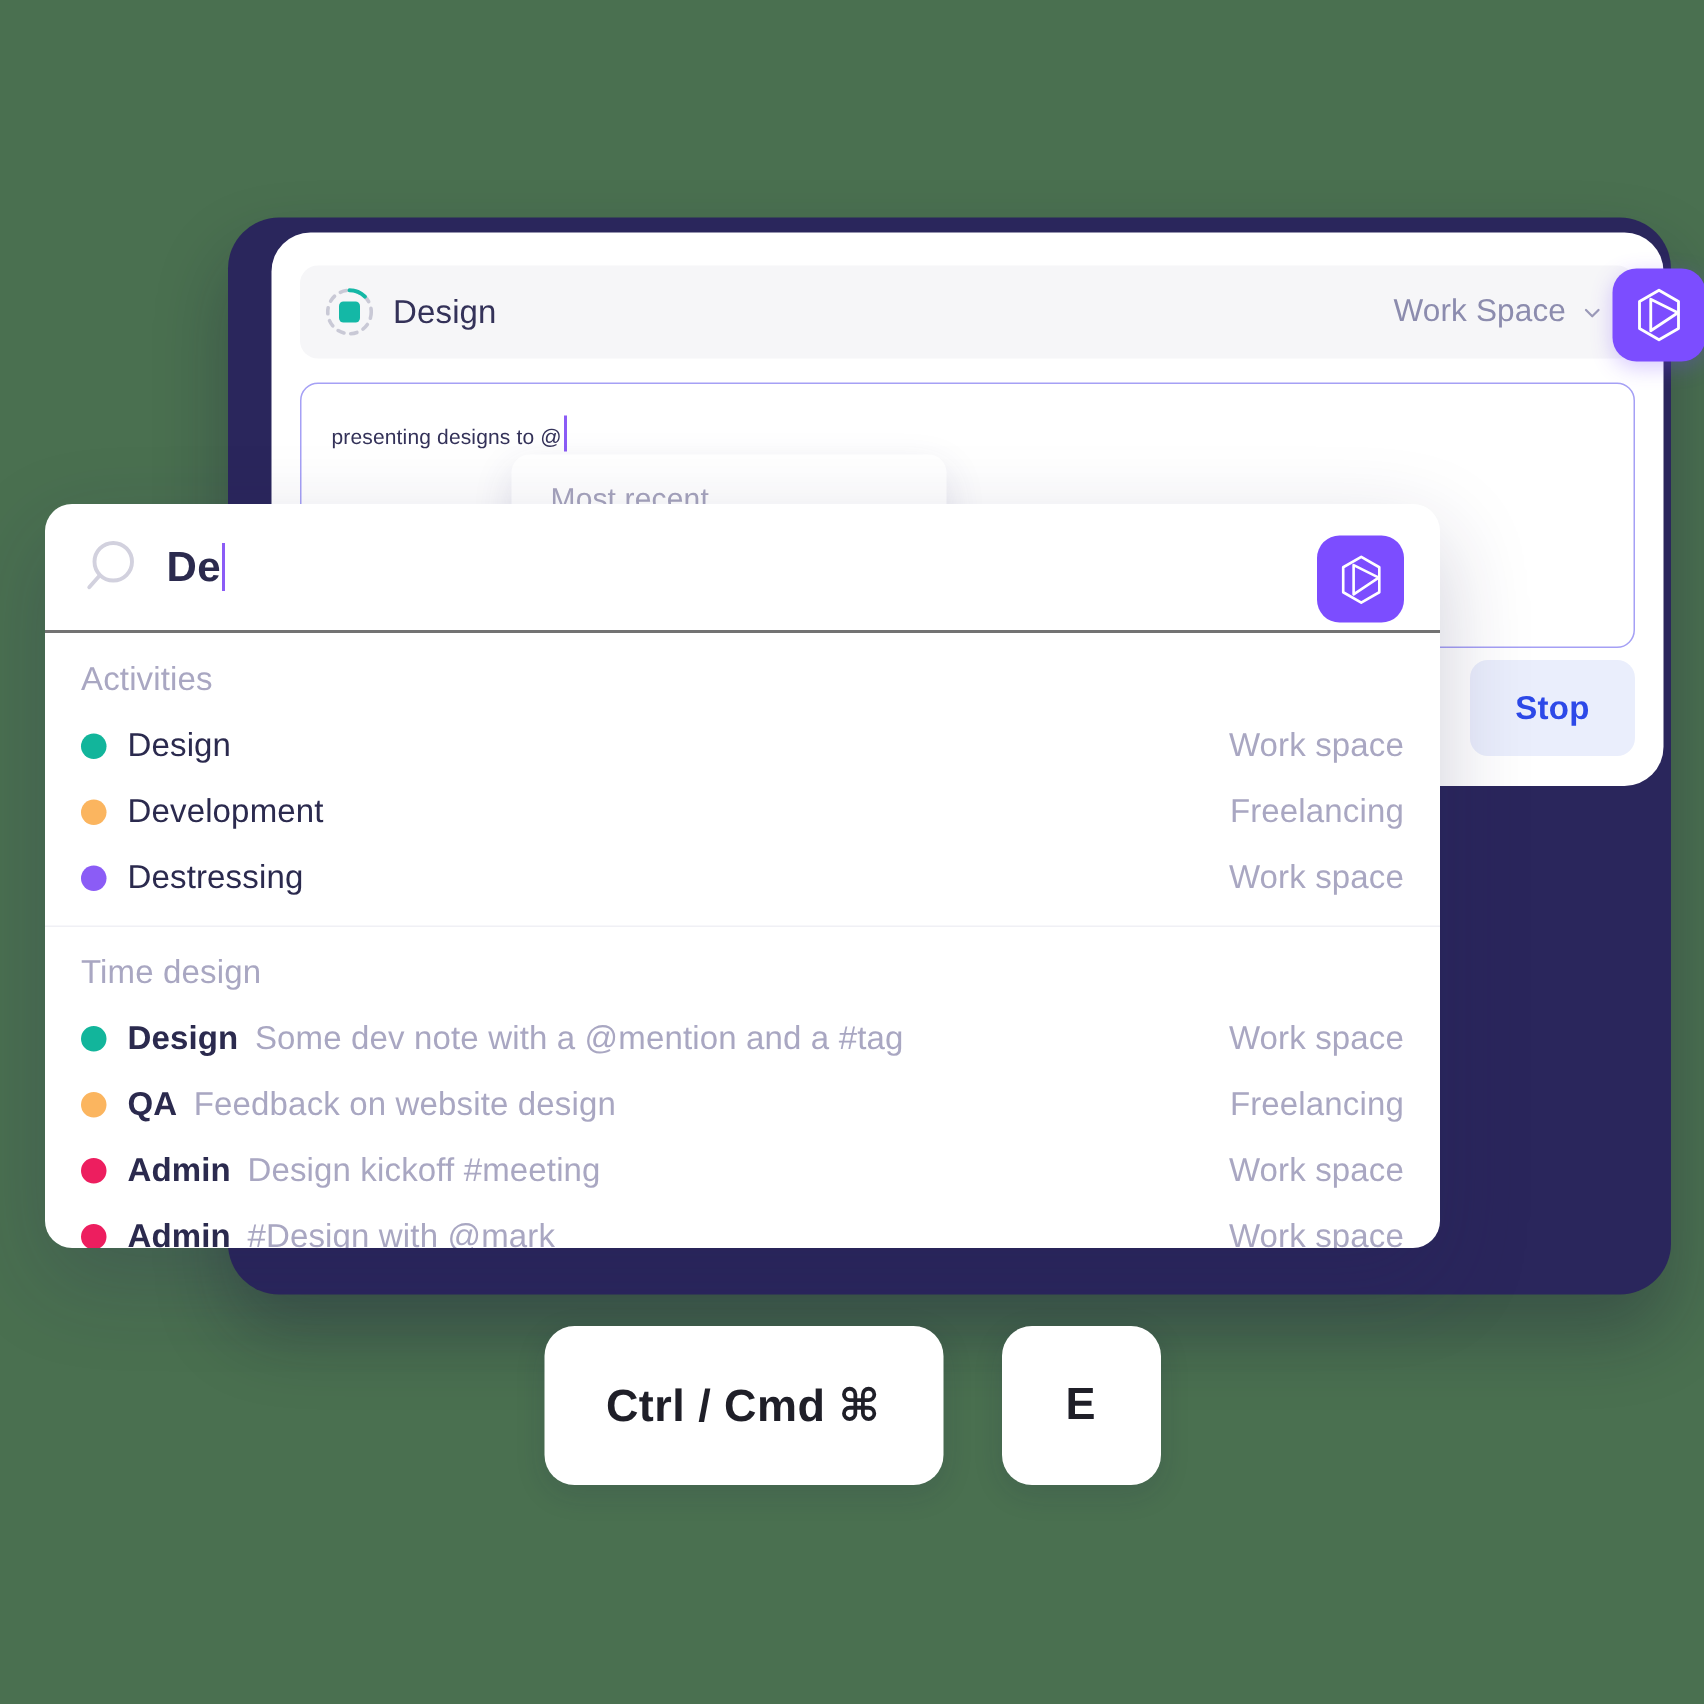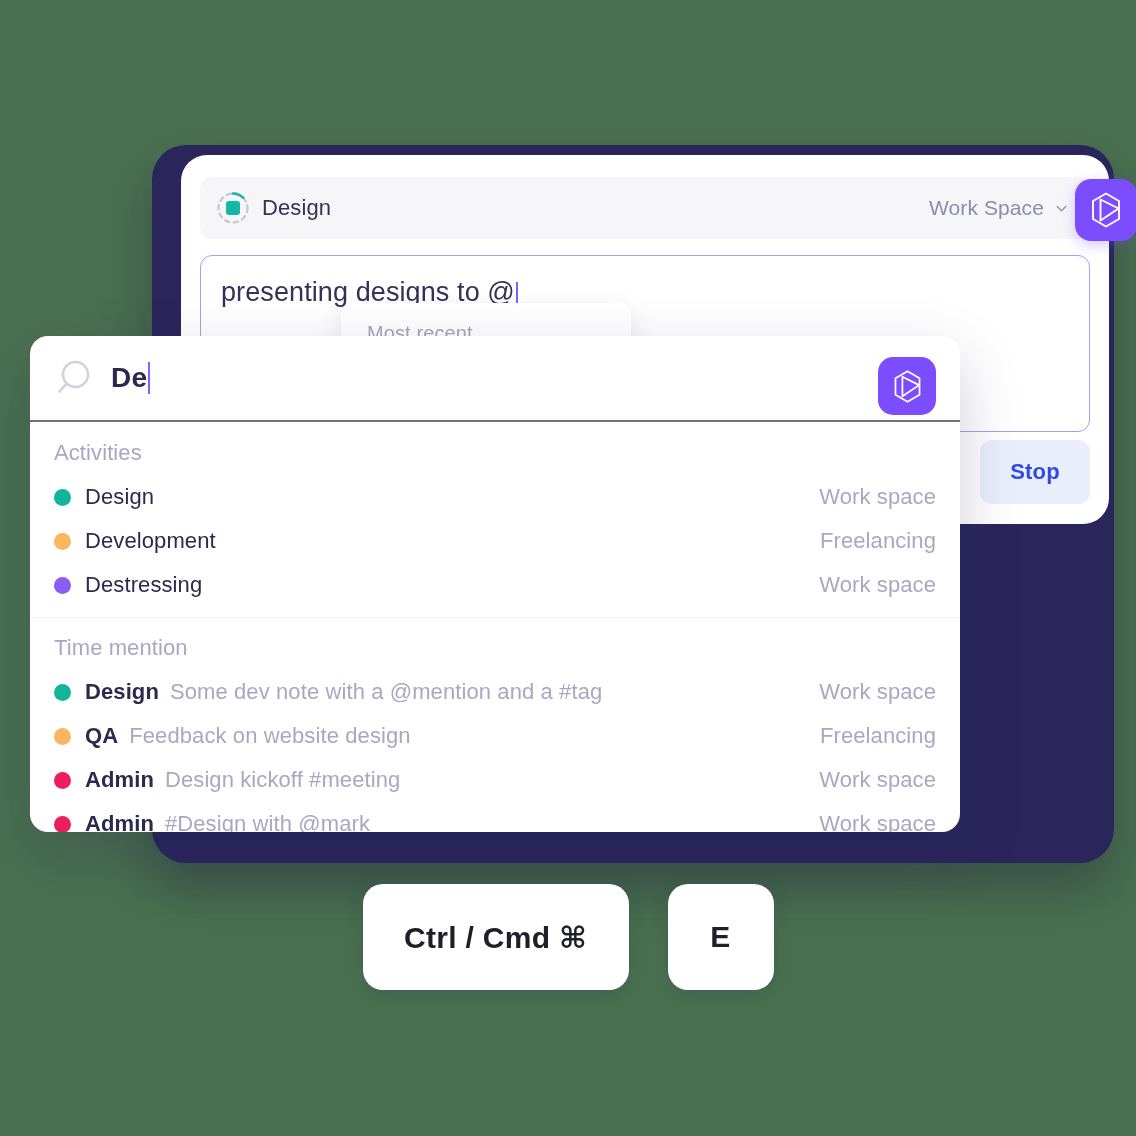--- a/index.html
+++ b/index.html
@@ -122,21 +122,21 @@
     left: 19px;
     top: 100px;
     width: 890px;
     height: 177px;
     background: #ffffff;
     border: 1.5px solid #a5a0f5;
     border-radius: 12px;
     padding: 21px 20px;
   }
   .note-text {
-    font-size: 27px;
+    font-size: 14px;
     color: #343259;
     letter-spacing: 0.1px;
     white-space: nowrap;
   }
   .caret {
     display: inline-block;
     width: 2px;
     height: 24px;
     background: #8b5cf6;
     vertical-align: -5px;
@@ -396,21 +396,21 @@
             <span class="row-ws">Freelancing</span>
           </div>
           <div class="row">
             <span class="dot" style="background: rgb(139, 92, 246);"></span>
             <span class="row-main">Destressing</span>
             <span class="row-spacer"></span>
             <span class="row-ws">Work space</span>
           </div>
         </div>
         <div class="result-section">
-          <div class="section-label">Time mention</div>
+          <div class="section-label">Time design</div>
           <div class="row entry">
             <span class="dot" style="background: rgb(18, 181, 155);"></span>
             <span class="row-main">Design</span>
             <span class="row-desc">Some dev note with a @mention and a #tag</span>
             <span class="row-spacer"></span>
             <span class="row-ws">Work space</span>
           </div>
           <div class="row entry">
             <span class="dot" style="background: rgb(251, 181, 95);"></span>
             <span class="row-main">QA</span>

